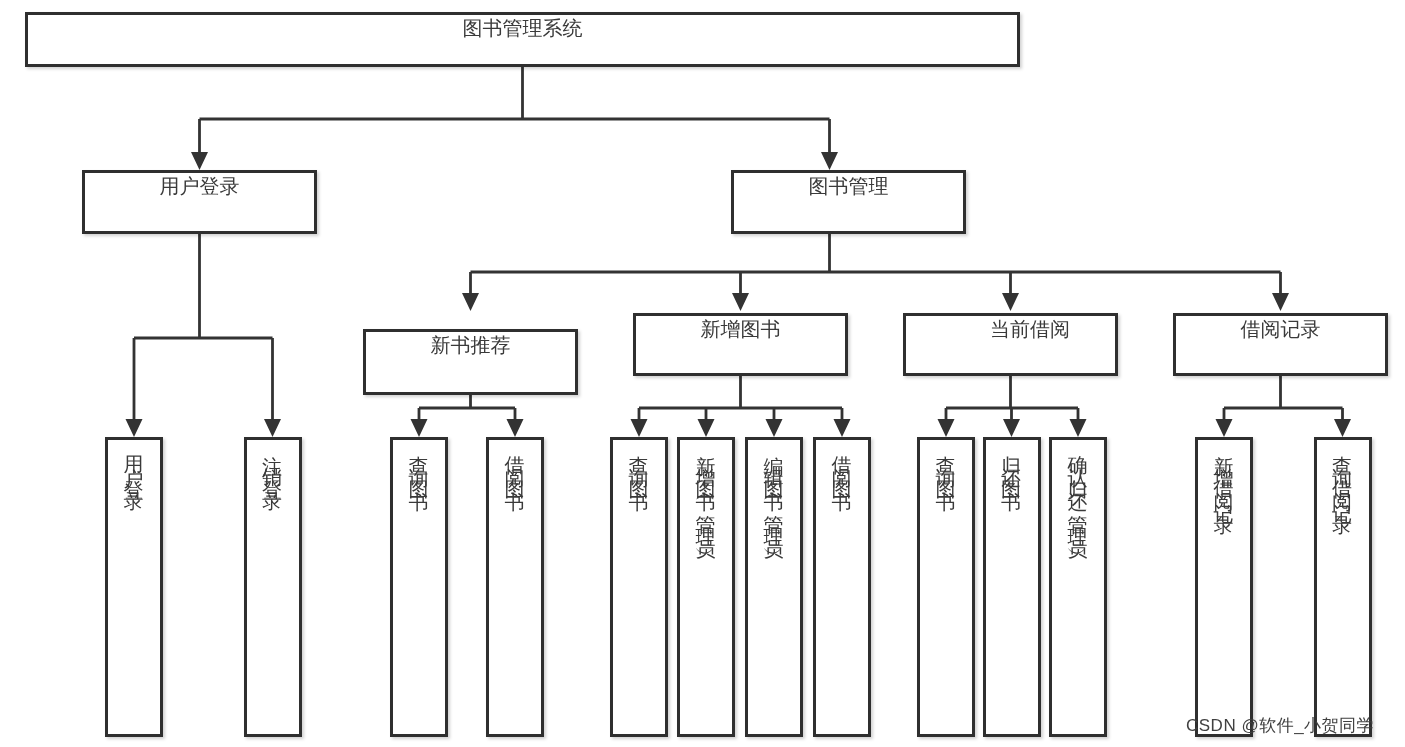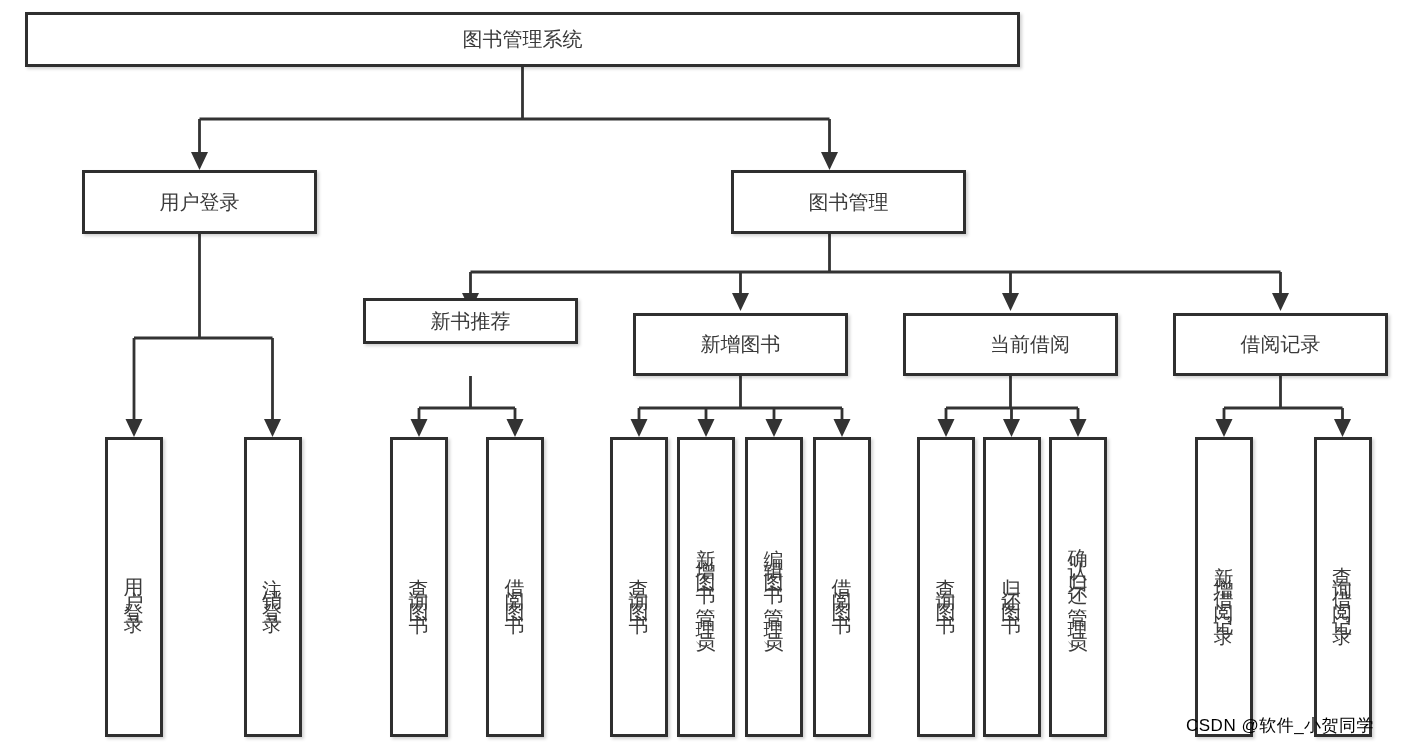--- a/index.html
+++ b/index.html
@@ -9,38 +9,38 @@
     background:#ffffff;
     font-family:"Liberation Sans","DejaVu Sans",sans-serif;
     overflow:hidden;
   }
   .wires{position:absolute;left:0;top:0;z-index:0;}
   .box{
     position:absolute;
     box-sizing:border-box;
     border:3px solid #2f2f2f;
     background:#ffffff;
-    display:flex;align-items:center;justify-content:center;
+    display:flex;align-items:flex-start;justify-content:center;
     color:#3a3a3a;
     font-size:20px;
     z-index:1;
     box-shadow:2px 2px 3px rgba(0,0,0,0.18);
   }
   .vtext{
     writing-mode:vertical-rl;
     text-orientation:mixed;
     letter-spacing:12px;
     line-height:1.1;
     white-space:nowrap;
   }
   .watermark{
     position:absolute;
     left:1186px;top:714px;
     z-index:2;
-    color:#000000;
+    color:#404040;
     font-size:17px;
     letter-spacing:0.5px;
     white-space:nowrap;
   }
 </style>
 </head>
 <body>
 
 <div class="stage">
 
@@ -73,21 +73,21 @@
     <span>图书管理系统</span>
   </div>
 
   <div class="box" style="left:82px;top:170px;width:235px;height:64px;">
     <span>用户登录</span>
   </div>
   <div class="box" style="left:712px;top:170px;width:235px;height:64px;margin-left:19px;">
     <span>图书管理</span>
   </div>
 
-  <div class="box" style="left:363px;top:298px;width:215px;height:46px;">
+  <div class="box" style="left:363px;top:329px;width:215px;height:66px;">
     <span>新书推荐</span>
   </div>
   <div class="box" style="left:633px;top:313px;width:215px;height:63px;">
     <span>新增图书</span>
   </div>
   <div class="box" style="left:903px;top:313px;width:215px;height:63px;padding-left:39px;">
     <span>当前借阅</span>
   </div>
   <div class="box" style="left:1173px;top:313px;width:215px;height:63px;">
     <span>借阅记录</span>

